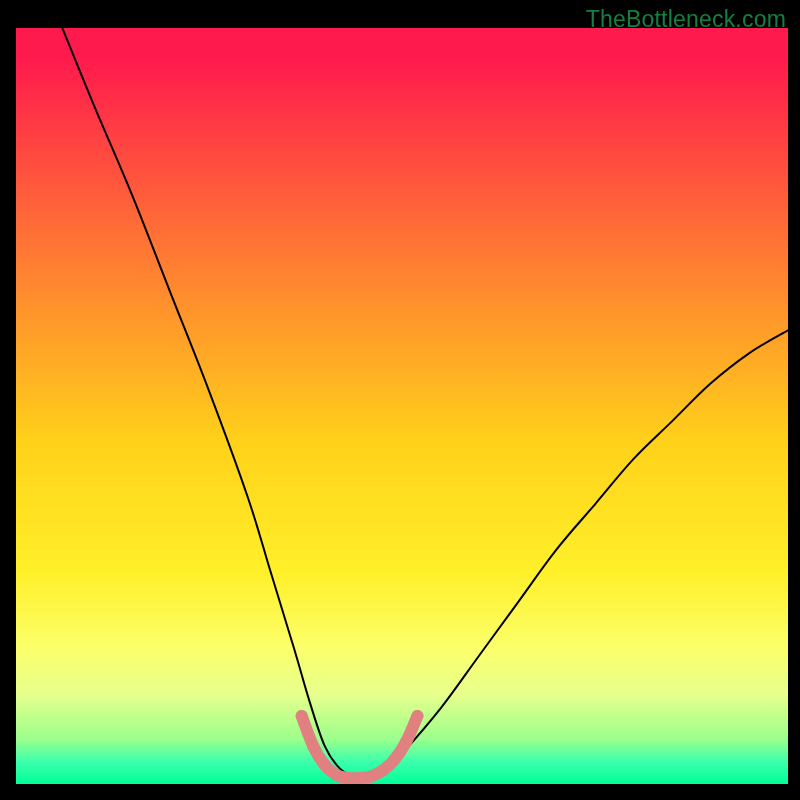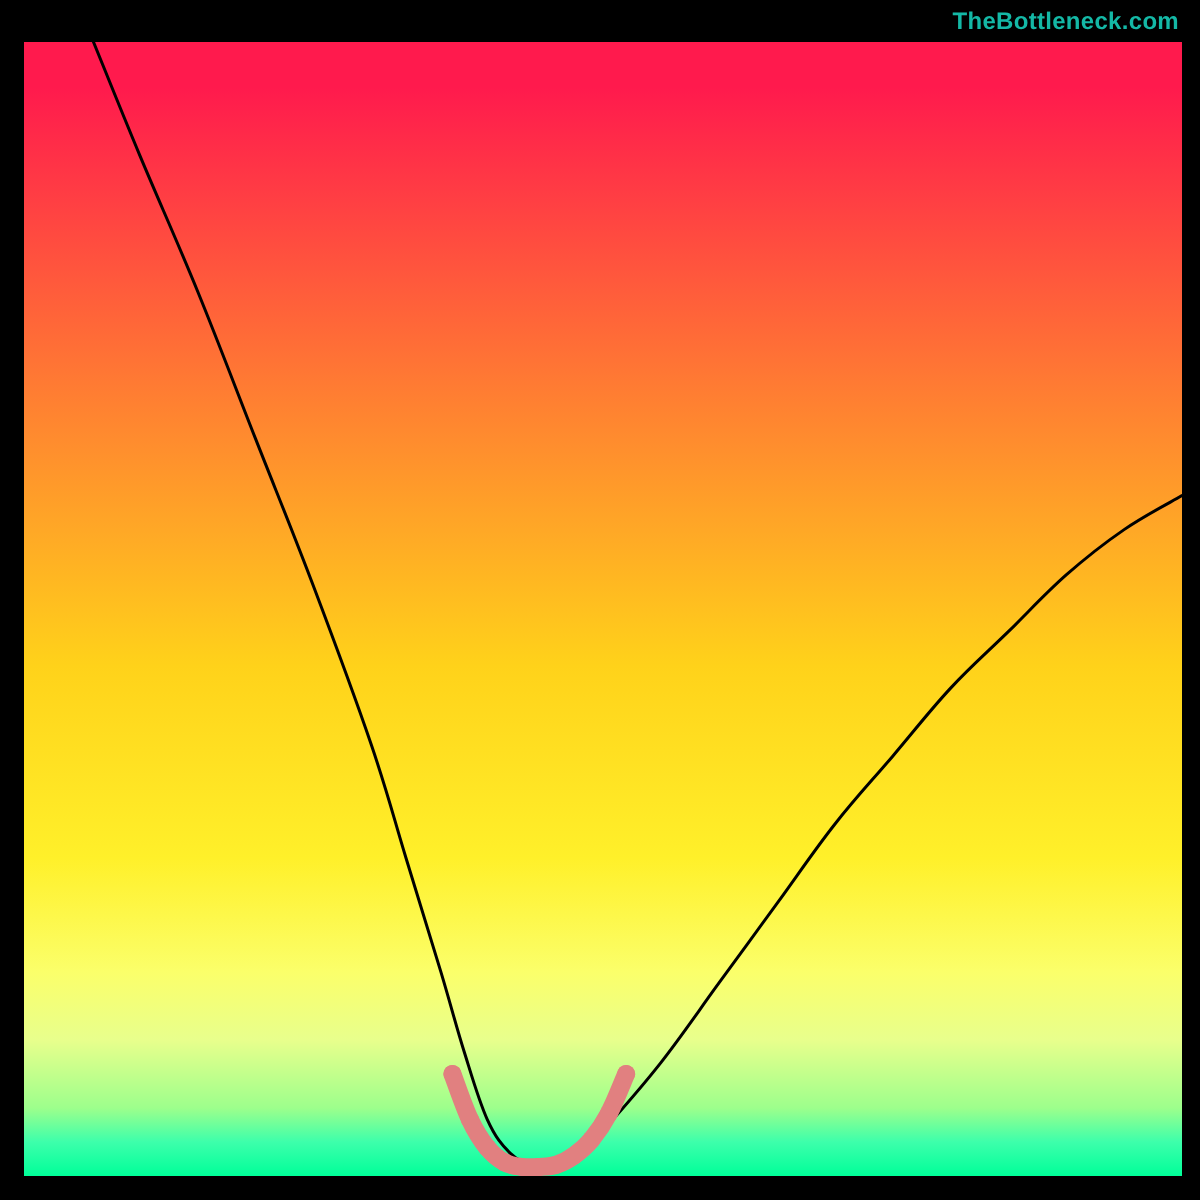--- a/index.html
+++ b/index.html
@@ -14,23 +14,23 @@
   .stage {
     position: relative;
     width: 800px;
     height: 800px;
     background: #000;
   }
   .watermark {
     position: absolute;
     top: 6px;
     right: 14px;
-    color: #14b8a6;
-    font-size: 16px;
-    font-weight: 700;
+    color: #15803d;
+    font-size: 23px;
+    font-weight: 400;
     letter-spacing: 0.2px;
     z-index: 5;
     user-select: none;
   }
   svg {
     position: absolute;
     top: 0;
     left: 0;
   }
 </style>

